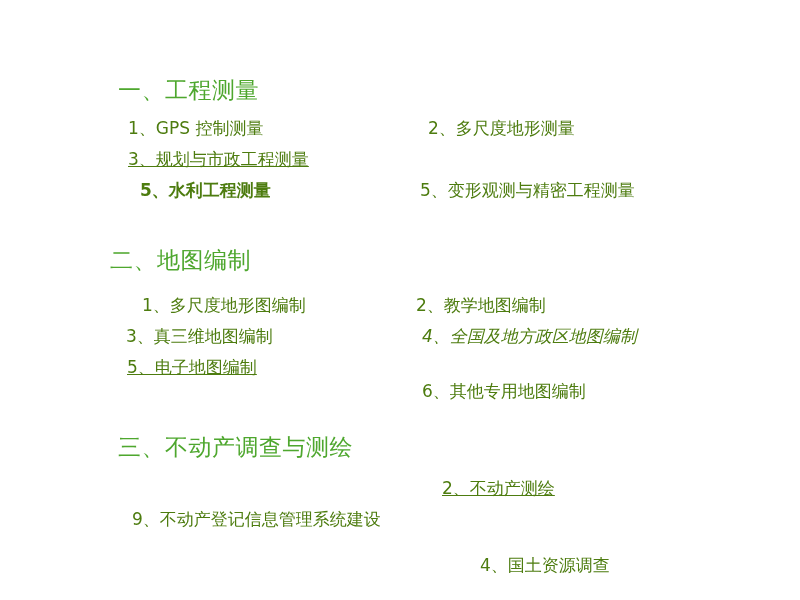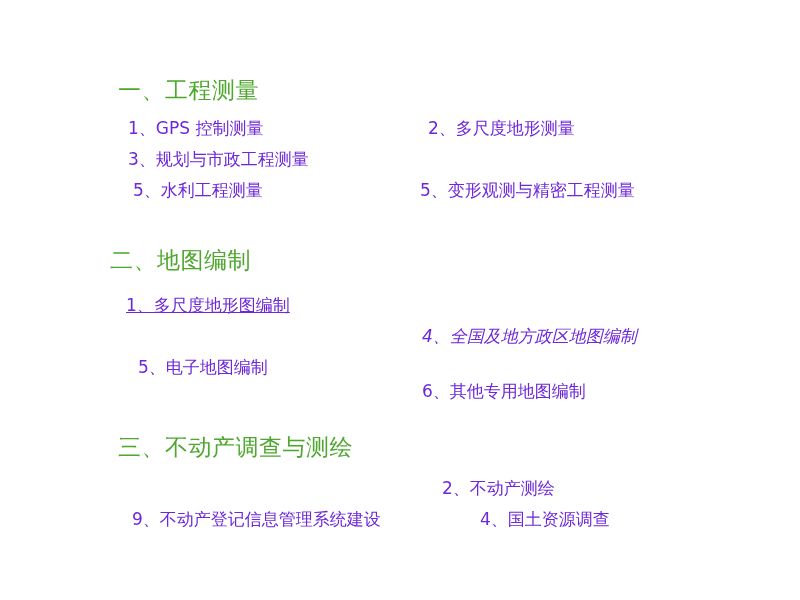--- a/index.html
+++ b/index.html
@@ -51,21 +51,21 @@
   }
   .items {
     margin-top: 12px;
   }
   .item-row {
     position: relative;
     height: 31px;
   }
   .item {
     position: absolute;
-    color: #6d28d9;
+    color: #4d7c0f;
     font-size: 17px;
     line-height: 1.2;
     white-space: nowrap;
   }
   
   #sec1 { left: 118px; top: 78px; }
   #sec1 .items { margin-left: 10px; margin-top: 15px; }
   
   #sec2 { left: 110px; top: 248px; }
   #sec2 .items { margin-left: 16px; margin-top: 22px; }
@@ -81,52 +81,54 @@
   <div class="content">
 
     <div class="section" id="sec1">
       <div class="section-title">一、工程测量</div>
       <div class="items">
         <div class="item-row">
           <div class="item" style="left:0px;">1、GPS 控制测量</div>
           <div class="item" style="left:300px;text-align:center;">2、多尺度地形测量</div>
         </div>
         <div class="item-row">
-          <div class="item" style="left:0px;">3、规划与市政工程测量</div>
+          <div class="item" style="left:0px;text-decoration:underline;">3、规划与市政工程测量</div>
         </div>
         <div class="item-row">
-          <div class="item" style="left:5px;">5、水利工程测量</div>
+          <div class="item" style="left:12px;font-weight:bold;">5、水利工程测量</div>
           <div class="item" style="left:292px;">5、变形观测与精密工程测量</div>
         </div>
       </div>
     </div>
 
     <div class="section" id="sec2">
       <div class="section-title">二、地图编制</div>
       <div class="items">
         <div class="item-row">
-          <div class="item" style="left:0px;text-decoration:underline;">1、多尺度地形图编制</div>
+          <div class="item" style="left:16px;">1、多尺度地形图编制</div>
+          <div class="item" style="left:290px;">2、教学地图编制</div>
         </div>
         <div class="item-row">
+          <div class="item" style="left:0px;">3、真三维地图编制</div>
           <div class="item" style="left:296px;font-style:italic;">4、全国及地方政区地图编制</div>
         </div>
         <div class="item-row">
-          <div class="item" style="left:12px;">5、电子地图编制</div>
+          <div class="item" style="left:1px;text-decoration:underline;">5、电子地图编制</div>
           <div class="item" style="left:296px;margin-top:24px;">6、其他专用地图编制</div>
         </div>
       </div>
     </div>
 
     <div class="section" id="sec3">
       <div class="section-title">三、不动产调查与测绘</div>
       <div class="items">
         <div class="item-row">
-          <div class="item" style="left:310px;">2、不动产测绘</div>
+          <div class="item" style="left:310px;text-decoration:underline;">2、不动产测绘</div>
         </div>
         <div class="item-row">
           <div class="item" style="left:0px;">9、不动产登记信息管理系统建设</div>
-          <div class="item" style="left:348px;">4、国土资源调查</div>
+          <div class="item" style="left:348px;margin-top:46px;">4、国土资源调查</div>
         </div>
       </div>
     </div>
 
   </div>
 </div>
 
 </body></html>

